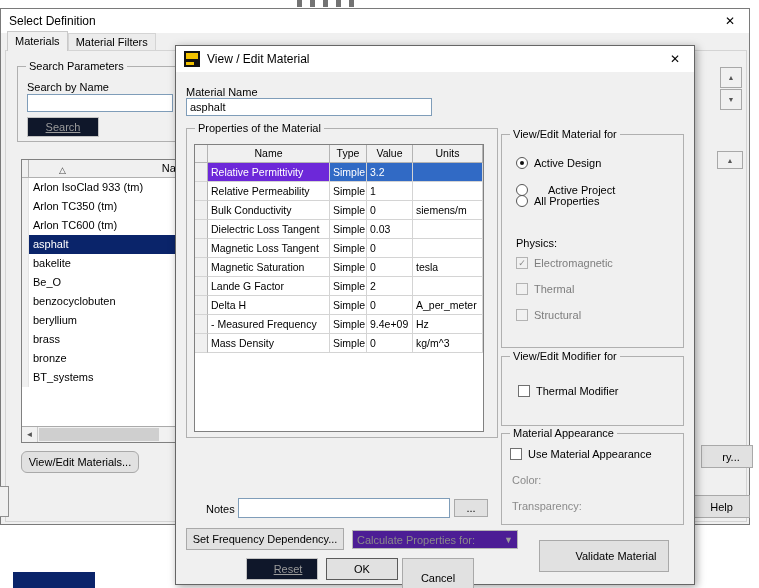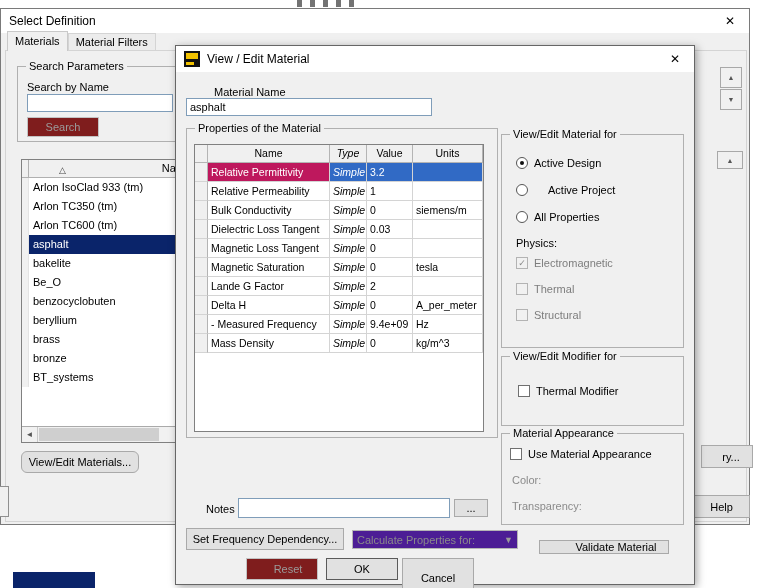--- a/index.html
+++ b/index.html
@@ -27,21 +27,21 @@
   .grp-label { position:absolute; top:-7px; left:8px; background:#f0f0f0; padding:0 3px; white-space:nowrap; }
 
   #grp-search { left:16px; top:57px; width:252px; height:76px; }
   #lbl-searchByName { position:absolute; left:26px; top:72px; }
   #inp-search { position:absolute; left:26px; top:85px; width:146px; height:18px; }
   #btn-search { position:absolute; left:26px; top:108px; width:72px; height:20px; }
 
   input.txt { border:1px solid #7f9db9; background:#fff; padding:0 3px; font-family:inherit; font-size:11px; }
 
   .btn { background:#e1e1e1; border:1px solid #a9a9a9; display:flex; align-items:center; justify-content:center; font-size:11px; white-space:nowrap; cursor:default; }
-  .btn.disabled { color:#9b9b9b; border-color:#c3c3c3; background:#7f1d1d; }
+  .btn.disabled { color:#9b9b9b; border-color:#c3c3c3; background:#0f172a;text-decoration:underline; }
 
   
   #mat-list { position:absolute; left:20px; top:150px; width:664px; height:284px; background:#fff; border:1px solid #808080; overflow:hidden; }
   .mat-header { height:18px; display:flex; background:#f0f0f0; border-bottom:1px solid #b0b0b0; }
   .mh-gutter { width:7px; border-right:1px solid #b0b0b0; background:#f0f0f0; flex:none; }
   .mh-name { width:296px; border-right:1px solid #b0b0b0; position:relative; text-align:center; line-height:17px; flex:none; }
   .mh-sort { position:absolute; left:30px; top:2px; font-size:9px; color:#444; }
   .mh-fill { flex:1; }
   .mat-row { height:19px; display:flex; }
   .mr-gutter { width:7px; background:#f0f0f0; border-right:1px solid #e3e3e3; flex:none; }
@@ -59,32 +59,32 @@
   #btn-library { position:absolute; left:700px; top:436px; width:52px; height:23px;padding-left:8px; }
   #btn-help { position:absolute; left:692px; top:486px; width:57px; height:23px; }
 
   
   #dlg-modal { left:175px; top:45px; width:520px; height:540px; border:1px solid #666; box-shadow:2px 2px 8px rgba(0,0,0,.35); }
   #dlg-modal .titlebar { height:26px; }
   #app-icon { width:16px; height:16px; background:#111; position:relative; margin-right:7px; flex:none; }
   #app-icon::before { content:""; position:absolute; left:2px; top:2px; right:2px; height:6px; background:#f2c200; }
   #app-icon::after { content:""; position:absolute; left:2px; bottom:2px; width:8px; height:3px; background:#f2c200; }
 
-  #lbl-matname { position:absolute; left:10px; top:40px;margin-left:28px; }
+  #lbl-matname { position:absolute; left:10px; top:40px; }
   #inp-matname { position:absolute; left:10px; top:52px; width:246px; height:18px; }
 
   #grp-props { left:10px; top:82px; width:312px; height:310px; }
   #prop-table { position:absolute; left:18px; top:98px; width:290px; height:288px; background:#fff; border:1px solid #808080; overflow:hidden; }
   .p-header { display:flex; height:18px; }
   .ph-cell { background:#f0f0f0; border-right:1px solid #b4b4b4; border-bottom:1px solid #b4b4b4; text-align:center; line-height:17px; flex:none; font-size:10.5px; }
   .p-row { display:flex; height:19px; }
   .p-cell { border-right:1px solid #d4d4d4; border-bottom:1px solid #d4d4d4; line-height:18px; padding-left:3px; white-space:nowrap; overflow:hidden; font-size:10.5px; flex:none; }
   .pc-gutter { width:13px; background:#f0f0f0; border-right:1px solid #b4b4b4; padding:0; }
   .pc-name, .w-name { width:122px; }
-  .pc-type, .w-type { width:37px;font-style:italic; }
+  .pc-type, .w-type { width:37px; }
   .pc-value, .w-value { width:46px; }
   .pc-units, .w-units { width:70px; }
   .w-gutter { width:13px; }
   .p-row.selected .p-cell:not(.pc-gutter) { background:#316ac5; color:#fff; }
 
   #grp-vef { left:325px; top:88px; width:183px; height:214px; }
   #grp-mod { left:325px; top:310px; width:183px; height:70px; }
   #grp-app { left:325px; top:387px; width:183px; height:92px; }
 
   .ctl-row { position:absolute; display:flex; align-items:center; gap:6px; white-space:nowrap; }
@@ -92,21 +92,21 @@
   .radio.checked::after { content:""; position:absolute; left:3px; top:3px; width:4px; height:4px; border-radius:50%; background:#111; }
   .cb { width:12px; height:12px; border:1px solid #707070; background:#fff; flex:none; display:flex; align-items:center; justify-content:center; font-size:9px; line-height:1; }
   .cb.disabled { border-color:#b3b3b3; background:#f1f1f1; color:#8a8a8a; }
   .lbl-disabled { color:#7d7d7d; }
   .lbl-grey { color:#8b8b8b; }
 
   #lbl-physics { position:absolute; left:14px; top:102px; }
   #lbl-color { position:absolute; left:10px; top:40px; }
   #lbl-transp { position:absolute; left:10px; top:66px; }
 
-  #btn-validate { position:absolute; left:363px; top:494px; width:130px; height:14px;padding-left:24px; }
+  #btn-validate { position:absolute; left:363px; top:494px; width:130px; height:32px;padding-left:24px; }
   #lbl-notes { position:absolute; left:30px; top:457px; }
   #inp-notes { position:absolute; left:62px; top:452px; width:212px; height:20px; }
   #btn-dots { position:absolute; left:278px; top:453px; width:34px; height:18px; }
   #btn-setfreq { position:absolute; left:10px; top:482px; width:158px; height:22px; }
   #combo-calc { position:absolute; left:176px; top:484px; width:166px; height:19px; border:1px solid #b5b5b5; background:#4c1d95; color:#8a8a8a; display:flex; align-items:center; }
   #combo-calc .combo-text { flex:1; padding-left:4px; white-space:nowrap; overflow:hidden; }
   #combo-calc .combo-arrow { width:17px; text-align:center; color:#9a9a9a; font-size:9px; }
   #btn-reset { position:absolute; left:70px; top:512px; width:72px; height:22px;padding-left:12px; }
   #btn-ok { position:absolute; left:150px; top:512px; width:72px; height:22px; border-color:#5a5a5a; }
   #btn-cancel { position:absolute; left:226px; top:512px; width:72px; height:40px; }
@@ -229,21 +229,21 @@
       <div class="p-header">
         <div class="ph-cell w-gutter"></div>
         <div class="ph-cell w-name">Name</div>
         <div class="ph-cell w-type">Type</div>
         <div class="ph-cell w-value">Value</div>
         <div class="ph-cell w-units">Units</div>
       </div>
       <div id="prop-rows">
           <div class="p-row selected">
             <div class="p-cell pc-gutter"></div>
-            <div class="p-cell pc-name" style="background: #be185d; color: rgb(255, 255, 255);">Relative Permittivity</div>
+            <div class="p-cell pc-name" style="background: #6d28d9; color: rgb(255, 255, 255);">Relative Permittivity</div>
             <div class="p-cell pc-type" style="background: rgb(49, 106, 197); color: rgb(255, 255, 255);">Simple</div>
             <div class="p-cell pc-value" style="background: rgb(49, 106, 197); color: rgb(255, 255, 255);">3.2</div>
             <div class="p-cell pc-units" style="background: rgb(49, 106, 197); color: rgb(255, 255, 255);"></div>
           </div>
           <div class="p-row">
             <div class="p-cell pc-gutter"></div>
             <div class="p-cell pc-name">Relative Permeability</div>
             <div class="p-cell pc-type">Simple</div>
             <div class="p-cell pc-value">1</div>
             <div class="p-cell pc-units"></div>
@@ -310,21 +310,21 @@
     <div class="grp" id="grp-vef">
       <div class="grp-label">View/Edit Material for</div>
       <div class="ctl-row" style="left:14px; top:22px;">
         <span class="radio checked"></span>
         <span>Active Design</span>
       </div>
       <div class="ctl-row" style="left:14px; top:49px;gap:20px;">
         <span class="radio"></span>
         <span>Active Project</span>
       </div>
-      <div class="ctl-row" style="left:14px; top:76px;">
+      <div class="ctl-row" style="left:14px; top:60px;">
         <span class="radio"></span>
         <span>All Properties</span>
       </div>
       <div id="lbl-physics">Physics:</div>
       <div class="ctl-row" style="left:14px; top:122px;">
         <span class="cb disabled">✓</span>
         <span class="lbl-disabled">Electromagnetic</span>
       </div>
       <div class="ctl-row" style="left:14px; top:148px;">
         <span class="cb disabled"></span>

